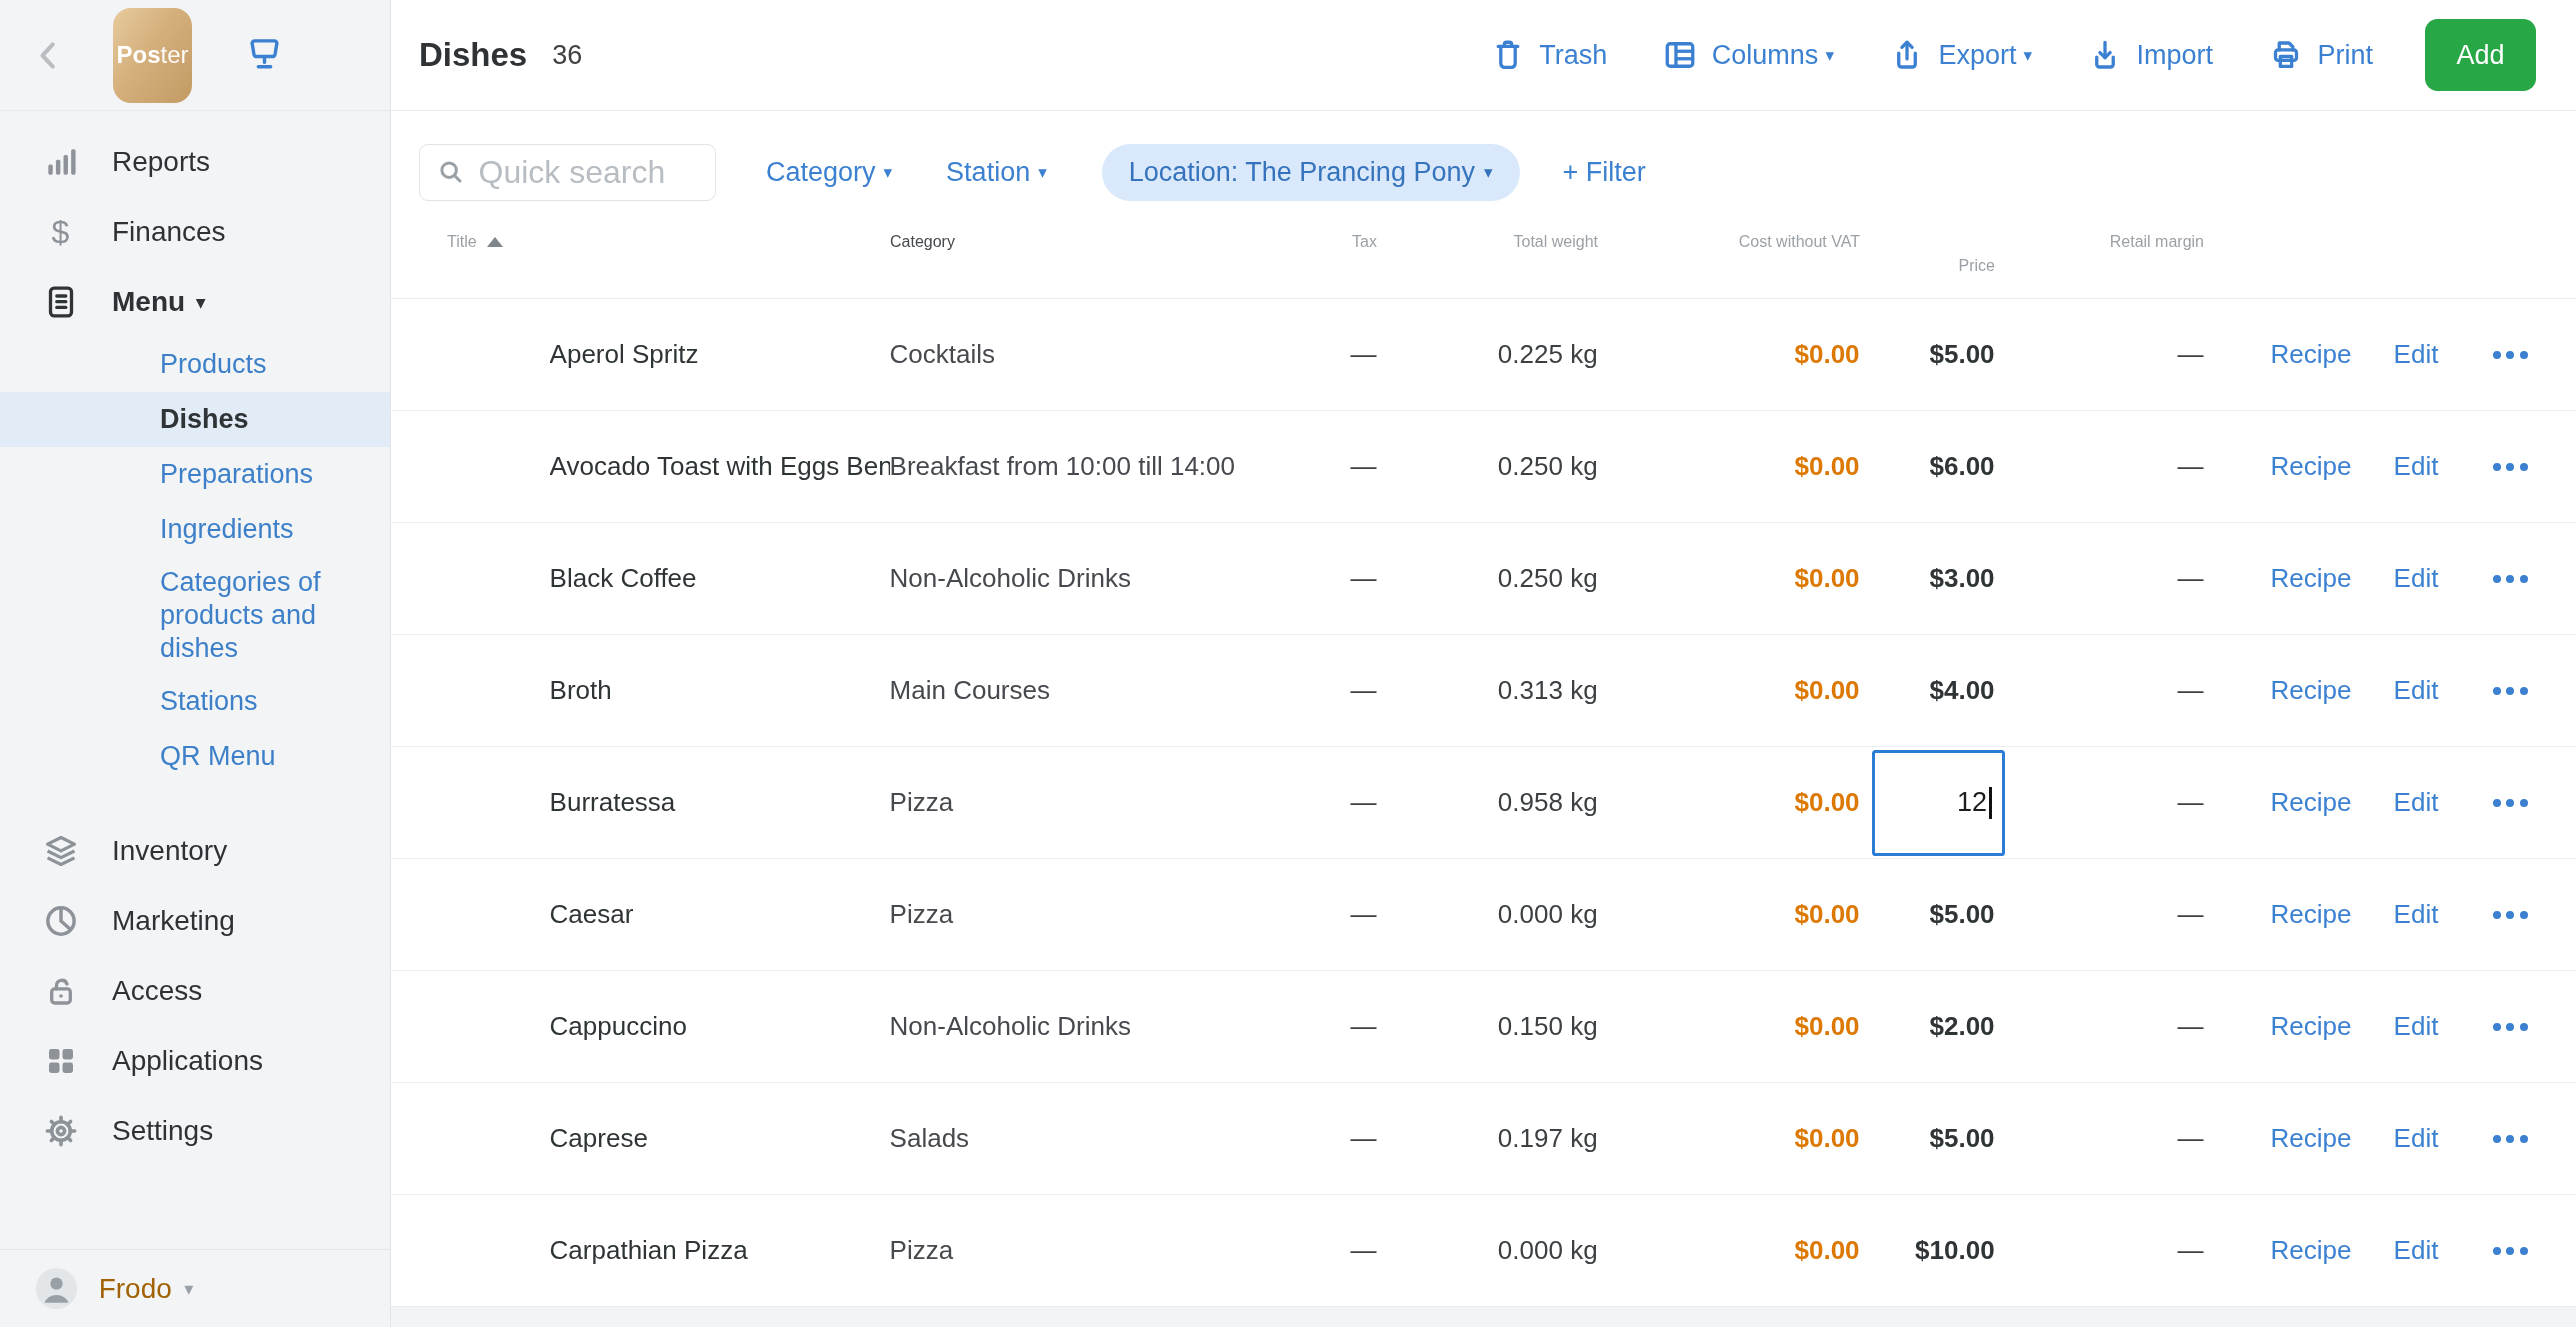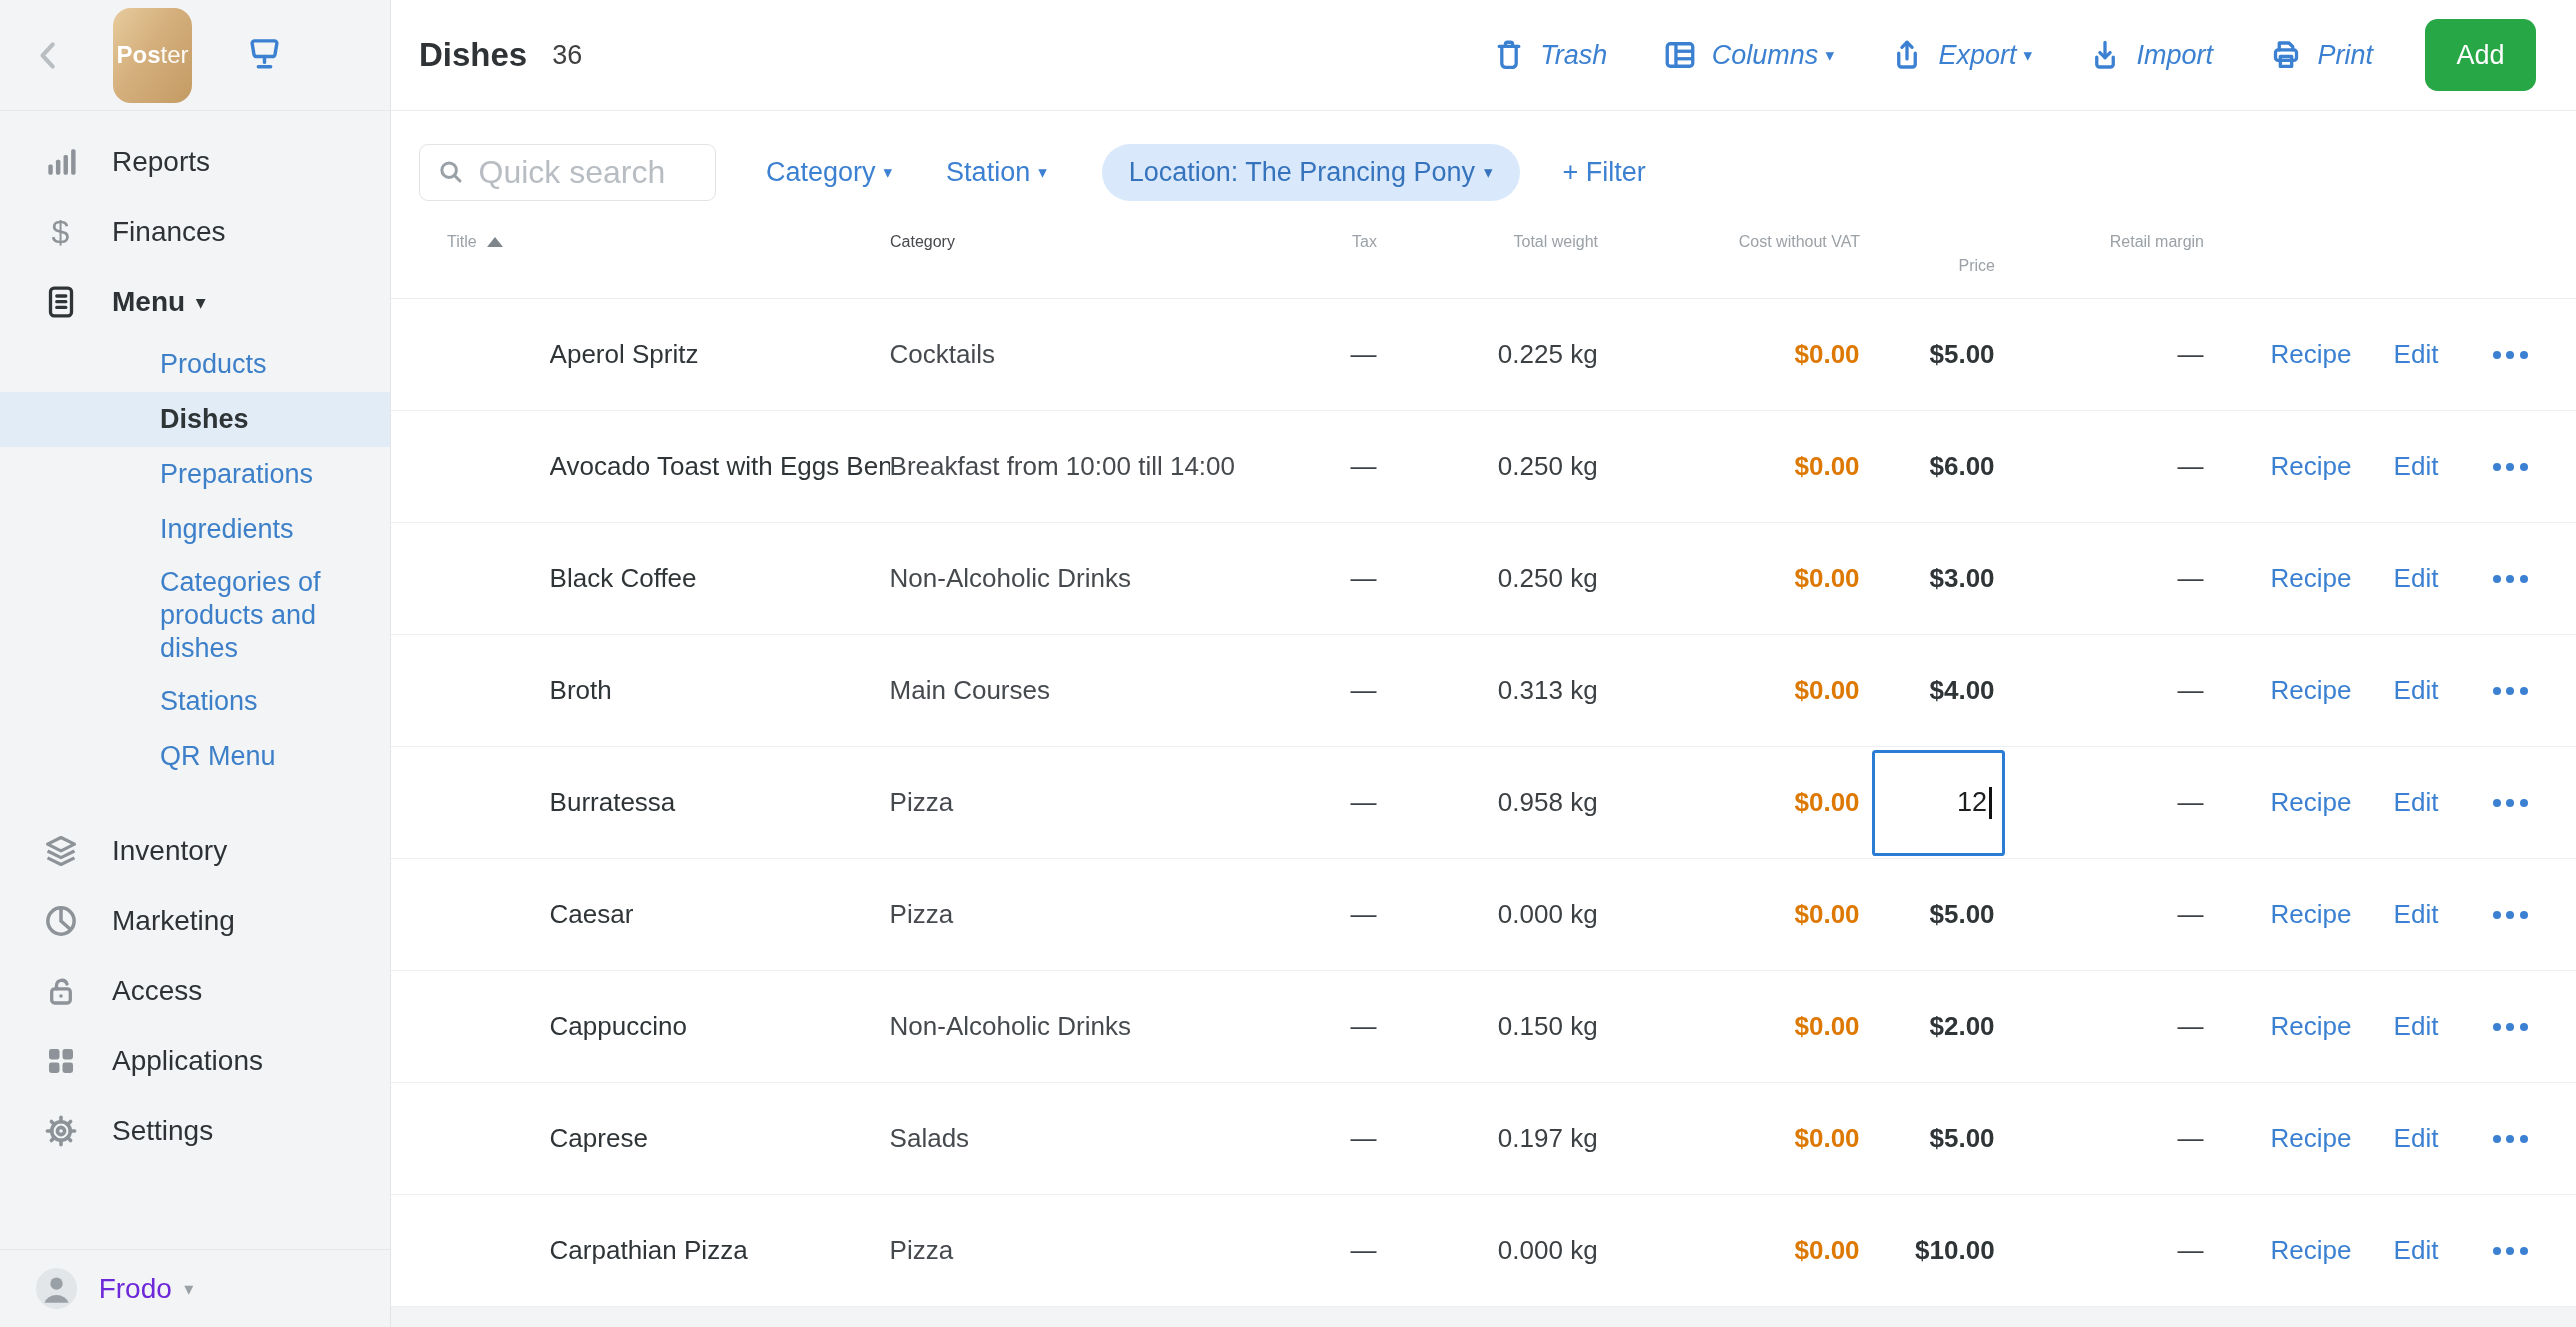--- a/index.html
+++ b/index.html
@@ -25,32 +25,32 @@
   .nav-item.bold .lbl { font-weight:700; }
   .nav-sub { min-height:55px; display:flex; align-items:center; padding-left:160px; cursor:pointer; }
   .nav-sub .lbl { font-size:27px; color:#3d80c9; max-width:279px; line-height:33px; }
   .nav-sub.selected { background:#e2ecf7; }
   .nav-sub.selected .lbl { color:#2f3437; font-weight:700; }
   .group-gap { margin-top:32px; }
   .menu-caret { margin-left:10.7px; font-size:19.7px; color:#2f3437; }
   .caret::before { content:"▾"; }
   .sb-user { height:78px; flex:none; border-top:1.8px solid #e4e7e9; display:flex;
     align-items:center; padding-left:34px; }
-  .sb-user .name { margin-left:19.7px; font-size:28px; color:#6d28d9; }
+  .sb-user .name { margin-left:19.7px; font-size:28px; color:#a16207; }
   .sb-user .caret { margin-left:12.5px; font-size:18px; color:#9aa1a6; }
 
   
   .content { flex:1; display:flex; flex-direction:column; background:#fff; min-width:0; }
   .c-header { height:111px; flex:none; display:flex; align-items:center;
     border-bottom:1.8px solid #ebedef; padding:0 40px 0 28px; }
   .page-title { font-size:33px; font-weight:700; color:#2f3336; }
   .page-count { font-size:27px; color:#404040; margin-left:25px; }
   .spacer { flex:1; }
   .tool { display:flex; align-items:center; margin-left:55px; cursor:pointer; }
-  .tool .lbl { margin-left:13.4px; font-size:27px; color:#3b80d1;font-style:italic; }
+  .tool .lbl { margin-left:13.4px; font-size:27px; color:#3b80d1; }
   .tool .caret { margin-left:7.2px; font-size:17px; color:#3b80d1; }
   .add-btn { margin-left:52px; width:111px; height:72px; border-radius:12.5px; background:#27a746;
     color:#fff; font-size:27px; display:flex; align-items:center; justify-content:center; cursor:pointer; }
 
   .c-filters { height:122px; flex:none; display:flex; align-items:center; padding-left:28px; }
   .search-box { width:297px; height:57px; border:1.8px solid #e0e4e7; border-radius:9px;
     display:flex; align-items:center; padding-left:16px; background:#fff; }
   .search-box input { border:none; outline:none; width:224px; margin-left:12.5px; font-size:32px;
     color:#0f766e; font-family:Liberation Sans, sans-serif; background:transparent; }
   .search-box input::placeholder { color:#b7bdc2; }

